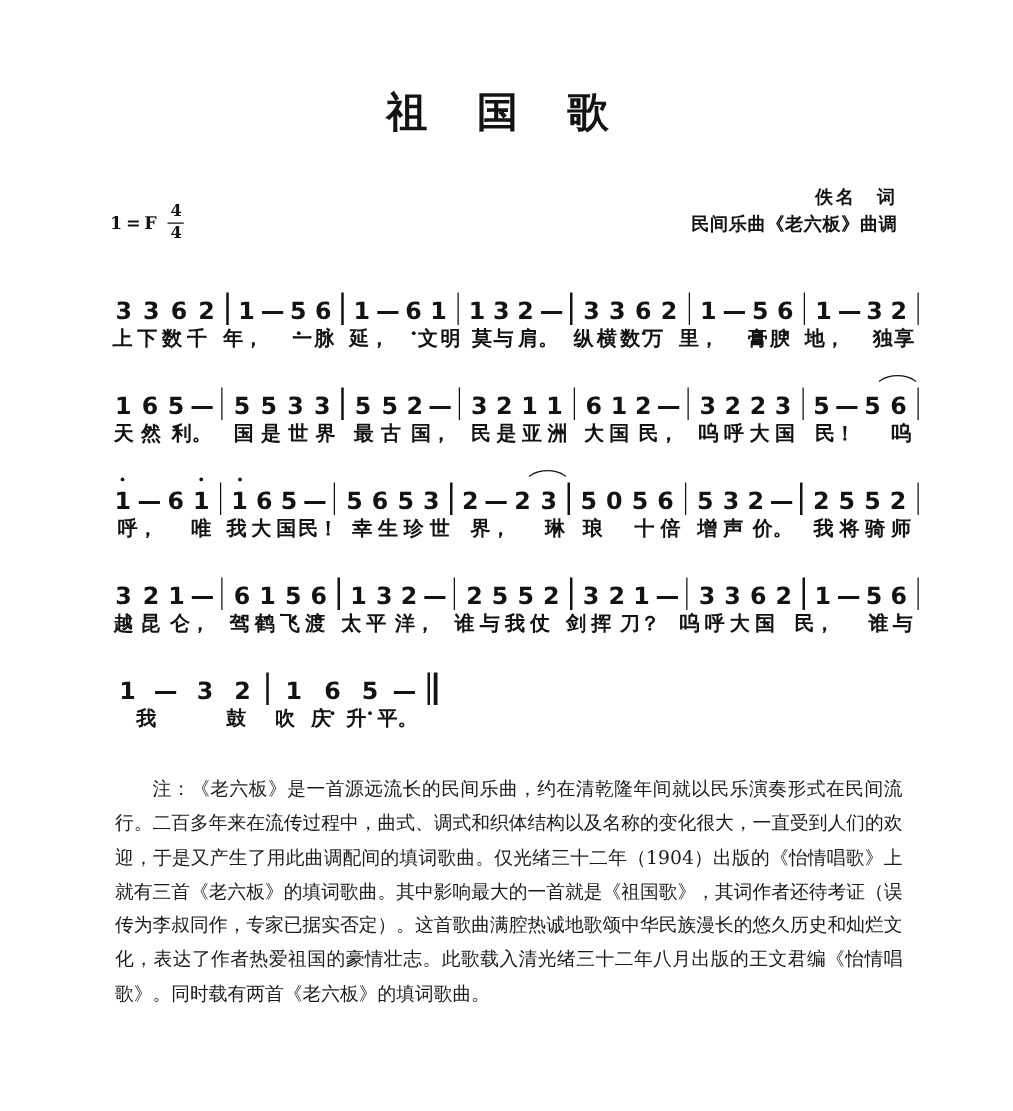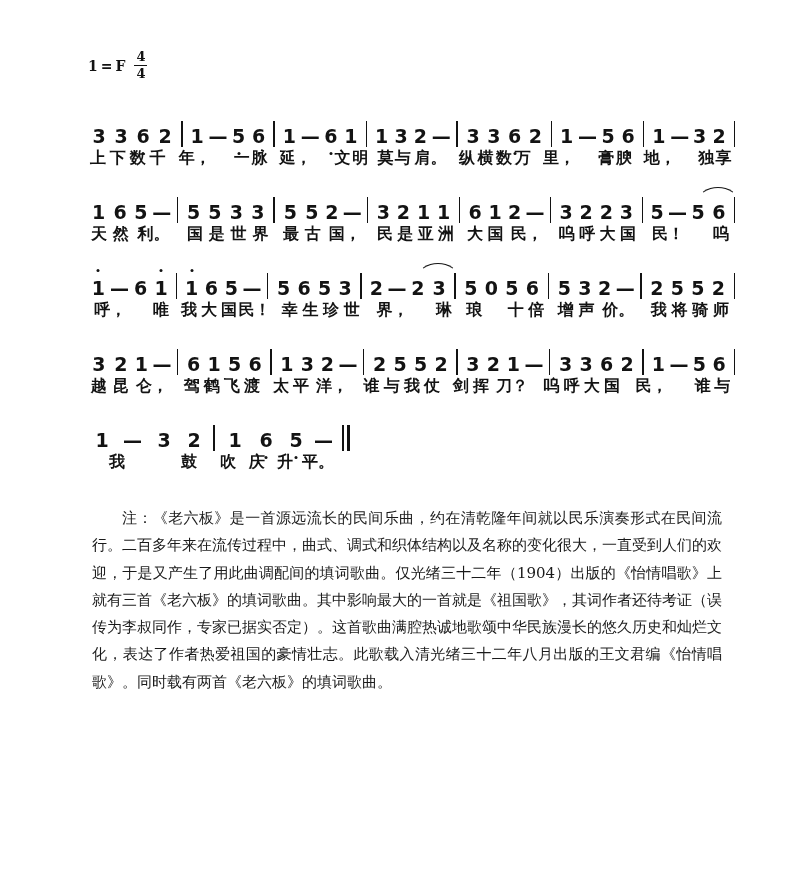--- a/index.html
+++ b/index.html
@@ -203,33 +203,38 @@
     color: #1a1a1a;
     text-indent: 2em;
     font-weight: 500;
   }
 </style>
 </head>
 <body>
 
 <div class="sheet">
 
+  <div class="title">祖 国 歌</div>
 
   <div class="header-row">
     <div class="keysig">
       <span>1</span>
       <span class="eq">=</span>
       <span>F</span>
       <span class="timesig">
         <span class="num">4</span>
         <span class="bar-line"></span>
         <span class="num">4</span>
       </span>
     </div>
 
+    <div class="attrib">
+      <div class="lyricist">佚名　词</div>
+      <div class="composer">民间乐曲《老六板》曲调</div>
+    </div>
   </div>
 
   <div class="staves">
       <div class="stave">
         <div class="note-row">
           <span class="note" style="width: 30px;"><span class="glyph">3</span></span>
           <span class="note" style="width: 30px;"><span class="glyph">3</span></span>
           <span class="note dot-low" style="width: 30px;"><span class="glyph">6</span></span>
           <span class="note" style="width: 30px;"><span class="glyph">2</span></span>
           <span class="barline"></span>

